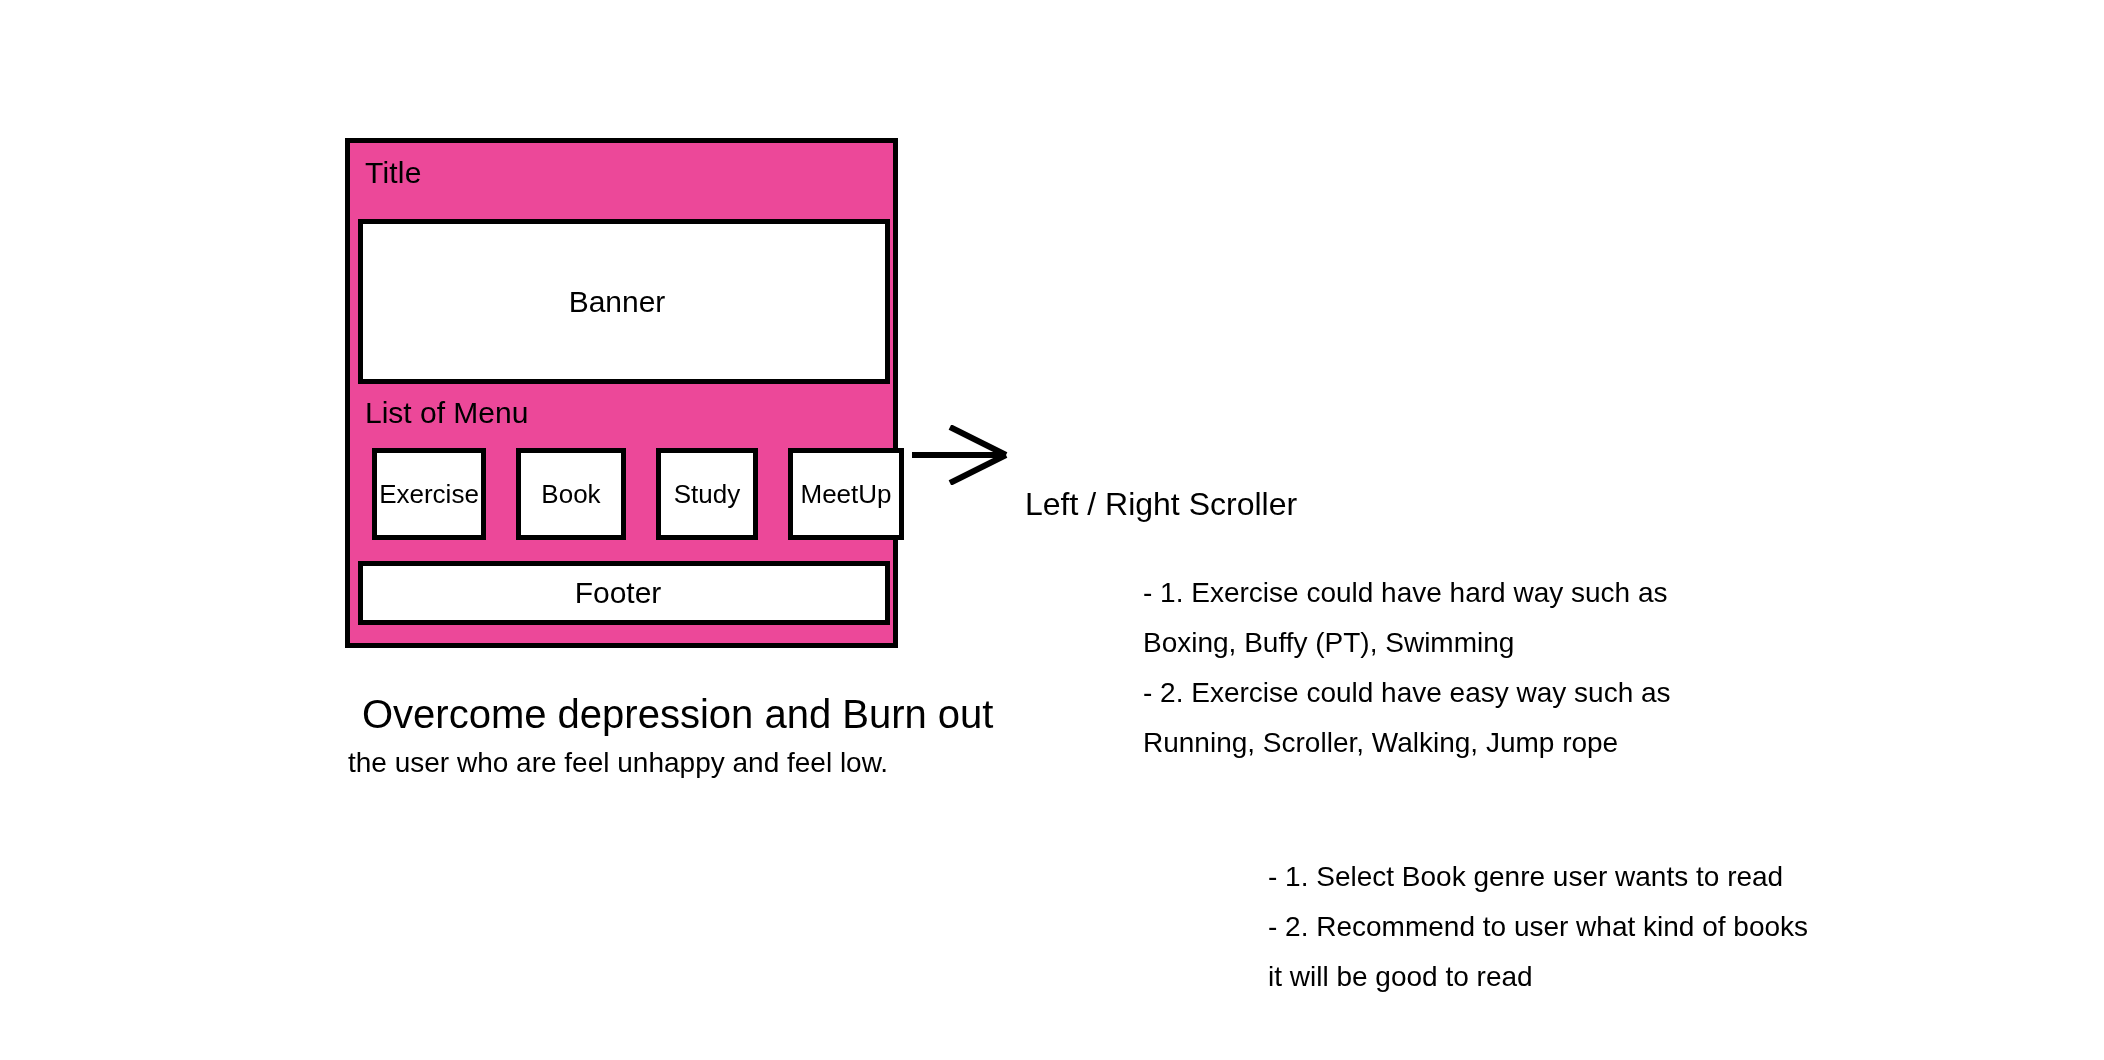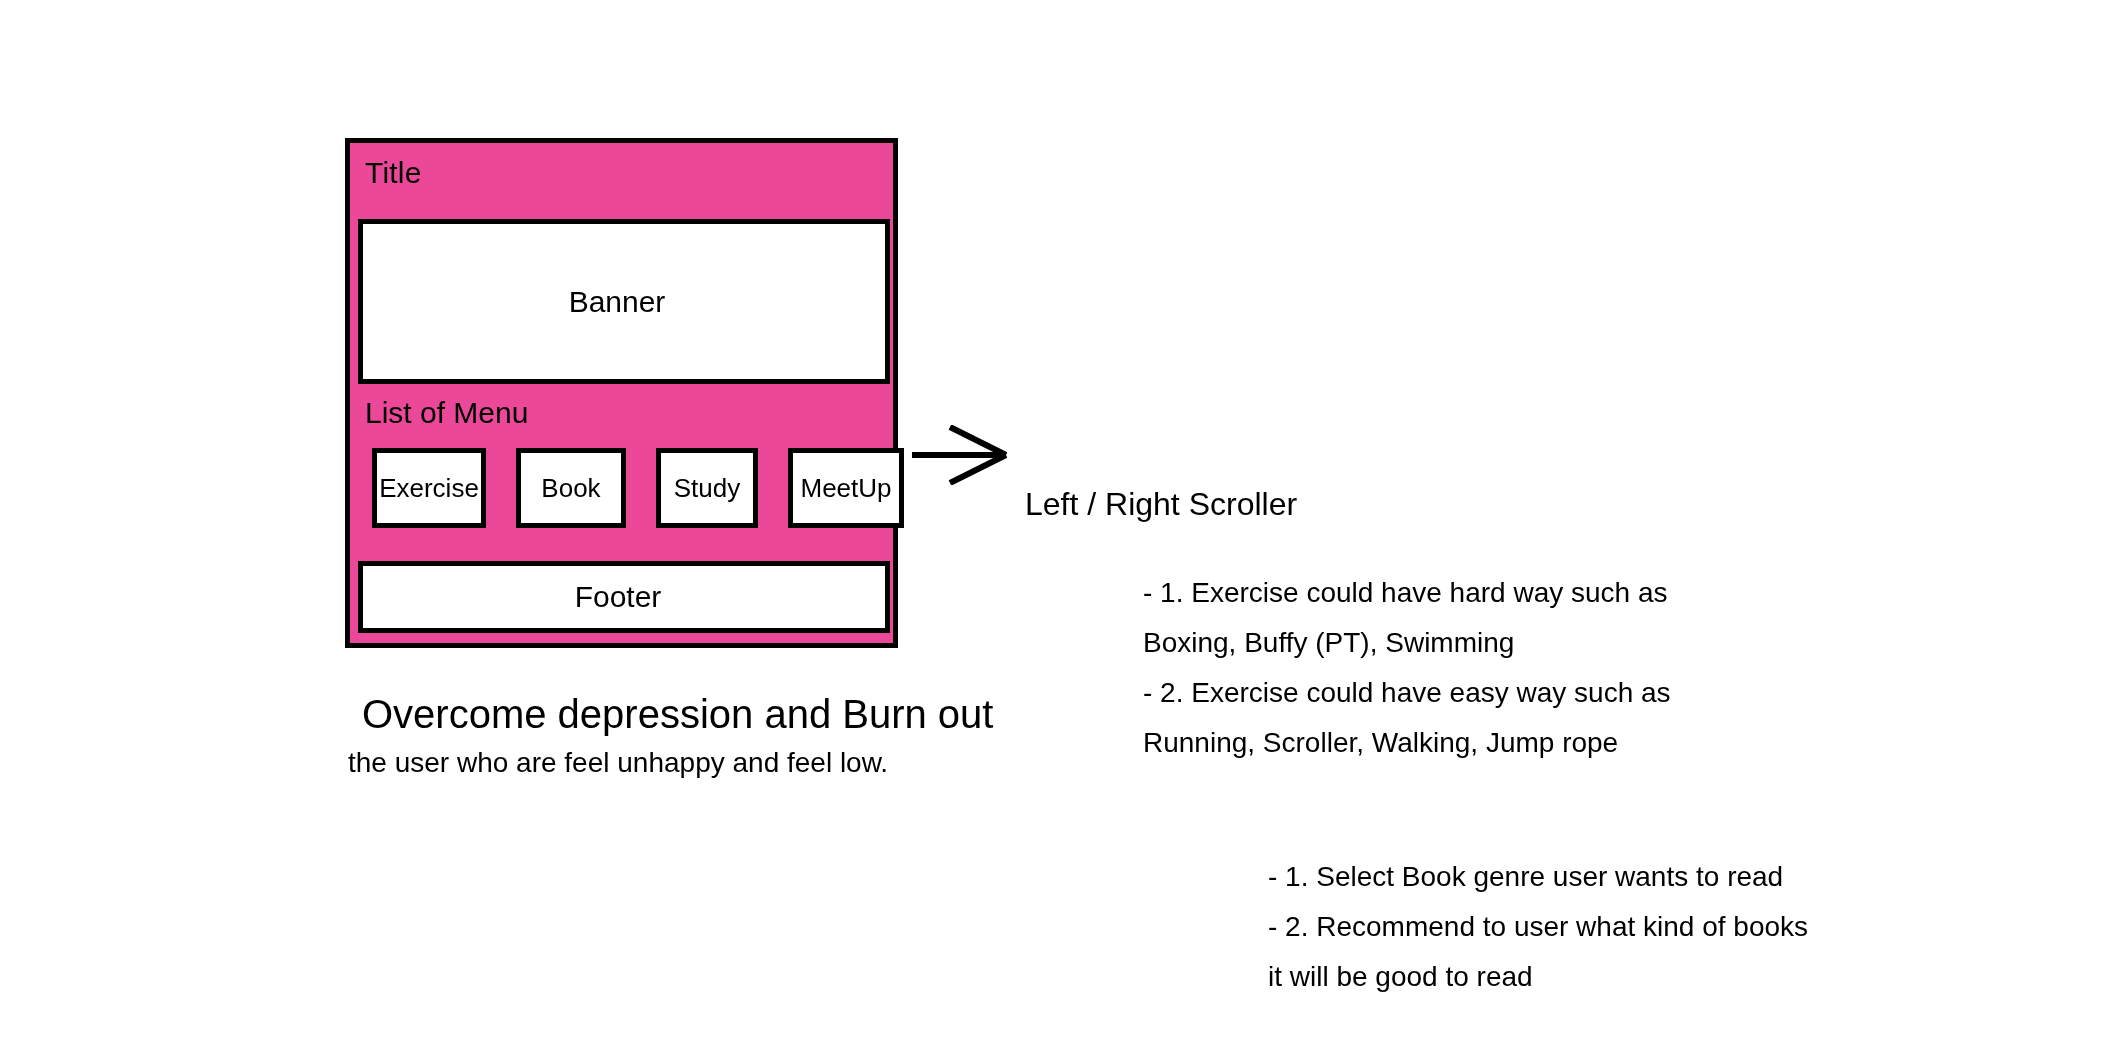--- a/index.html
+++ b/index.html
@@ -81,21 +81,21 @@
     position: absolute;
     left: 8px;
     top: 305px;
     width: 545px;
     height: 75px;
   }
 
   .menu-btn {
     position: absolute;
     top: 0;
-    height: 80px;
+    height: 92px;
     border: 5px solid #000000;
     box-sizing: border-box;
     background: #ffffff;
     display: flex;
     align-items: center;
     justify-content: center;
   }
   .menu-btn .label {
     font-size: 26px;
     line-height: 30px;
@@ -104,21 +104,21 @@
   .menu-btn.b0 { left: 14px;  width: 114px; }
   .menu-btn.b1 { left: 158px; width: 110px; }
   .menu-btn.b2 { left: 298px; width: 102px; }
   .menu-btn.b3 { left: 430px; width: 116px; }
 
   .wf-footer {
     position: absolute;
     left: 8px;
     top: 418px;
     width: 532px;
-    height: 72px;
+    height: 64px;
     border: 5px solid #000000;
     box-sizing: border-box;
     background: #ffffff;
     display: flex;
     align-items: center;
     justify-content: center;
   }
   .wf-footer .label {
     font-size: 30px;
     line-height: 36px;

